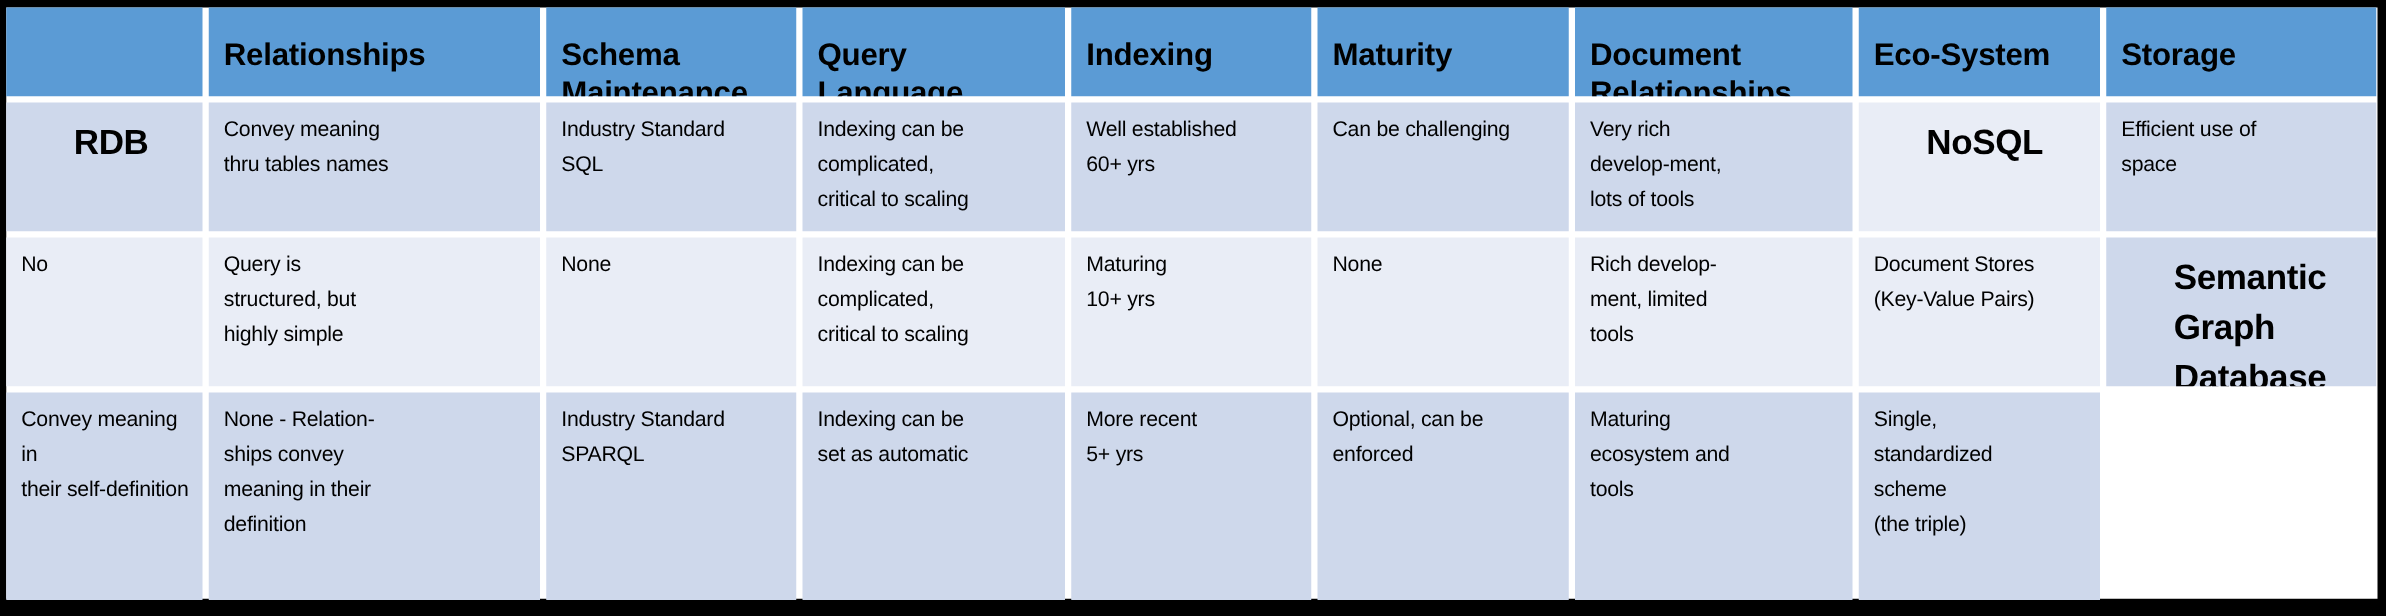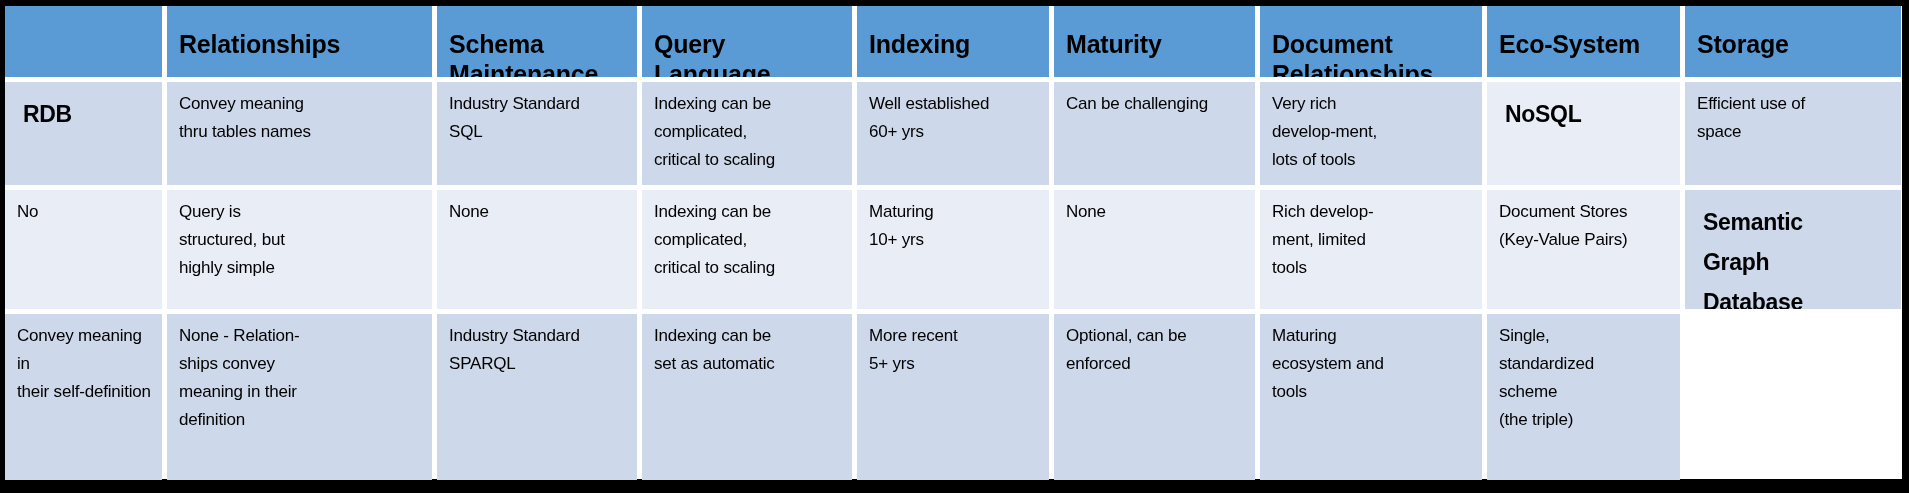--- a/index.html
+++ b/index.html
@@ -36,23 +36,23 @@
     background:var(--header-bg,#5B9BD5);
     font-weight:bold;
     font-size:25px;
     line-height:30px;
     padding-top:23px;
   }
   .band-a{background:var(--band-a,#CED8EB);}
   .band-b{background:var(--band-b,#E9EDF6);}
   .lbl{
     font-weight:bold;
-    font-size:23px;
+    font-size:28px;
     line-height:40px;
-    padding:12px 4px 6px 18px;
+    padding:12px 4px 6px 54px;
     letter-spacing:-0.3px;
   }
 </style>
 </head>
 <body>
 
 <div class="frame">
   <div class="tbl" id="tbl">
       <div class="cell hd"></div>
       <div class="cell hd">Relationships</div>

